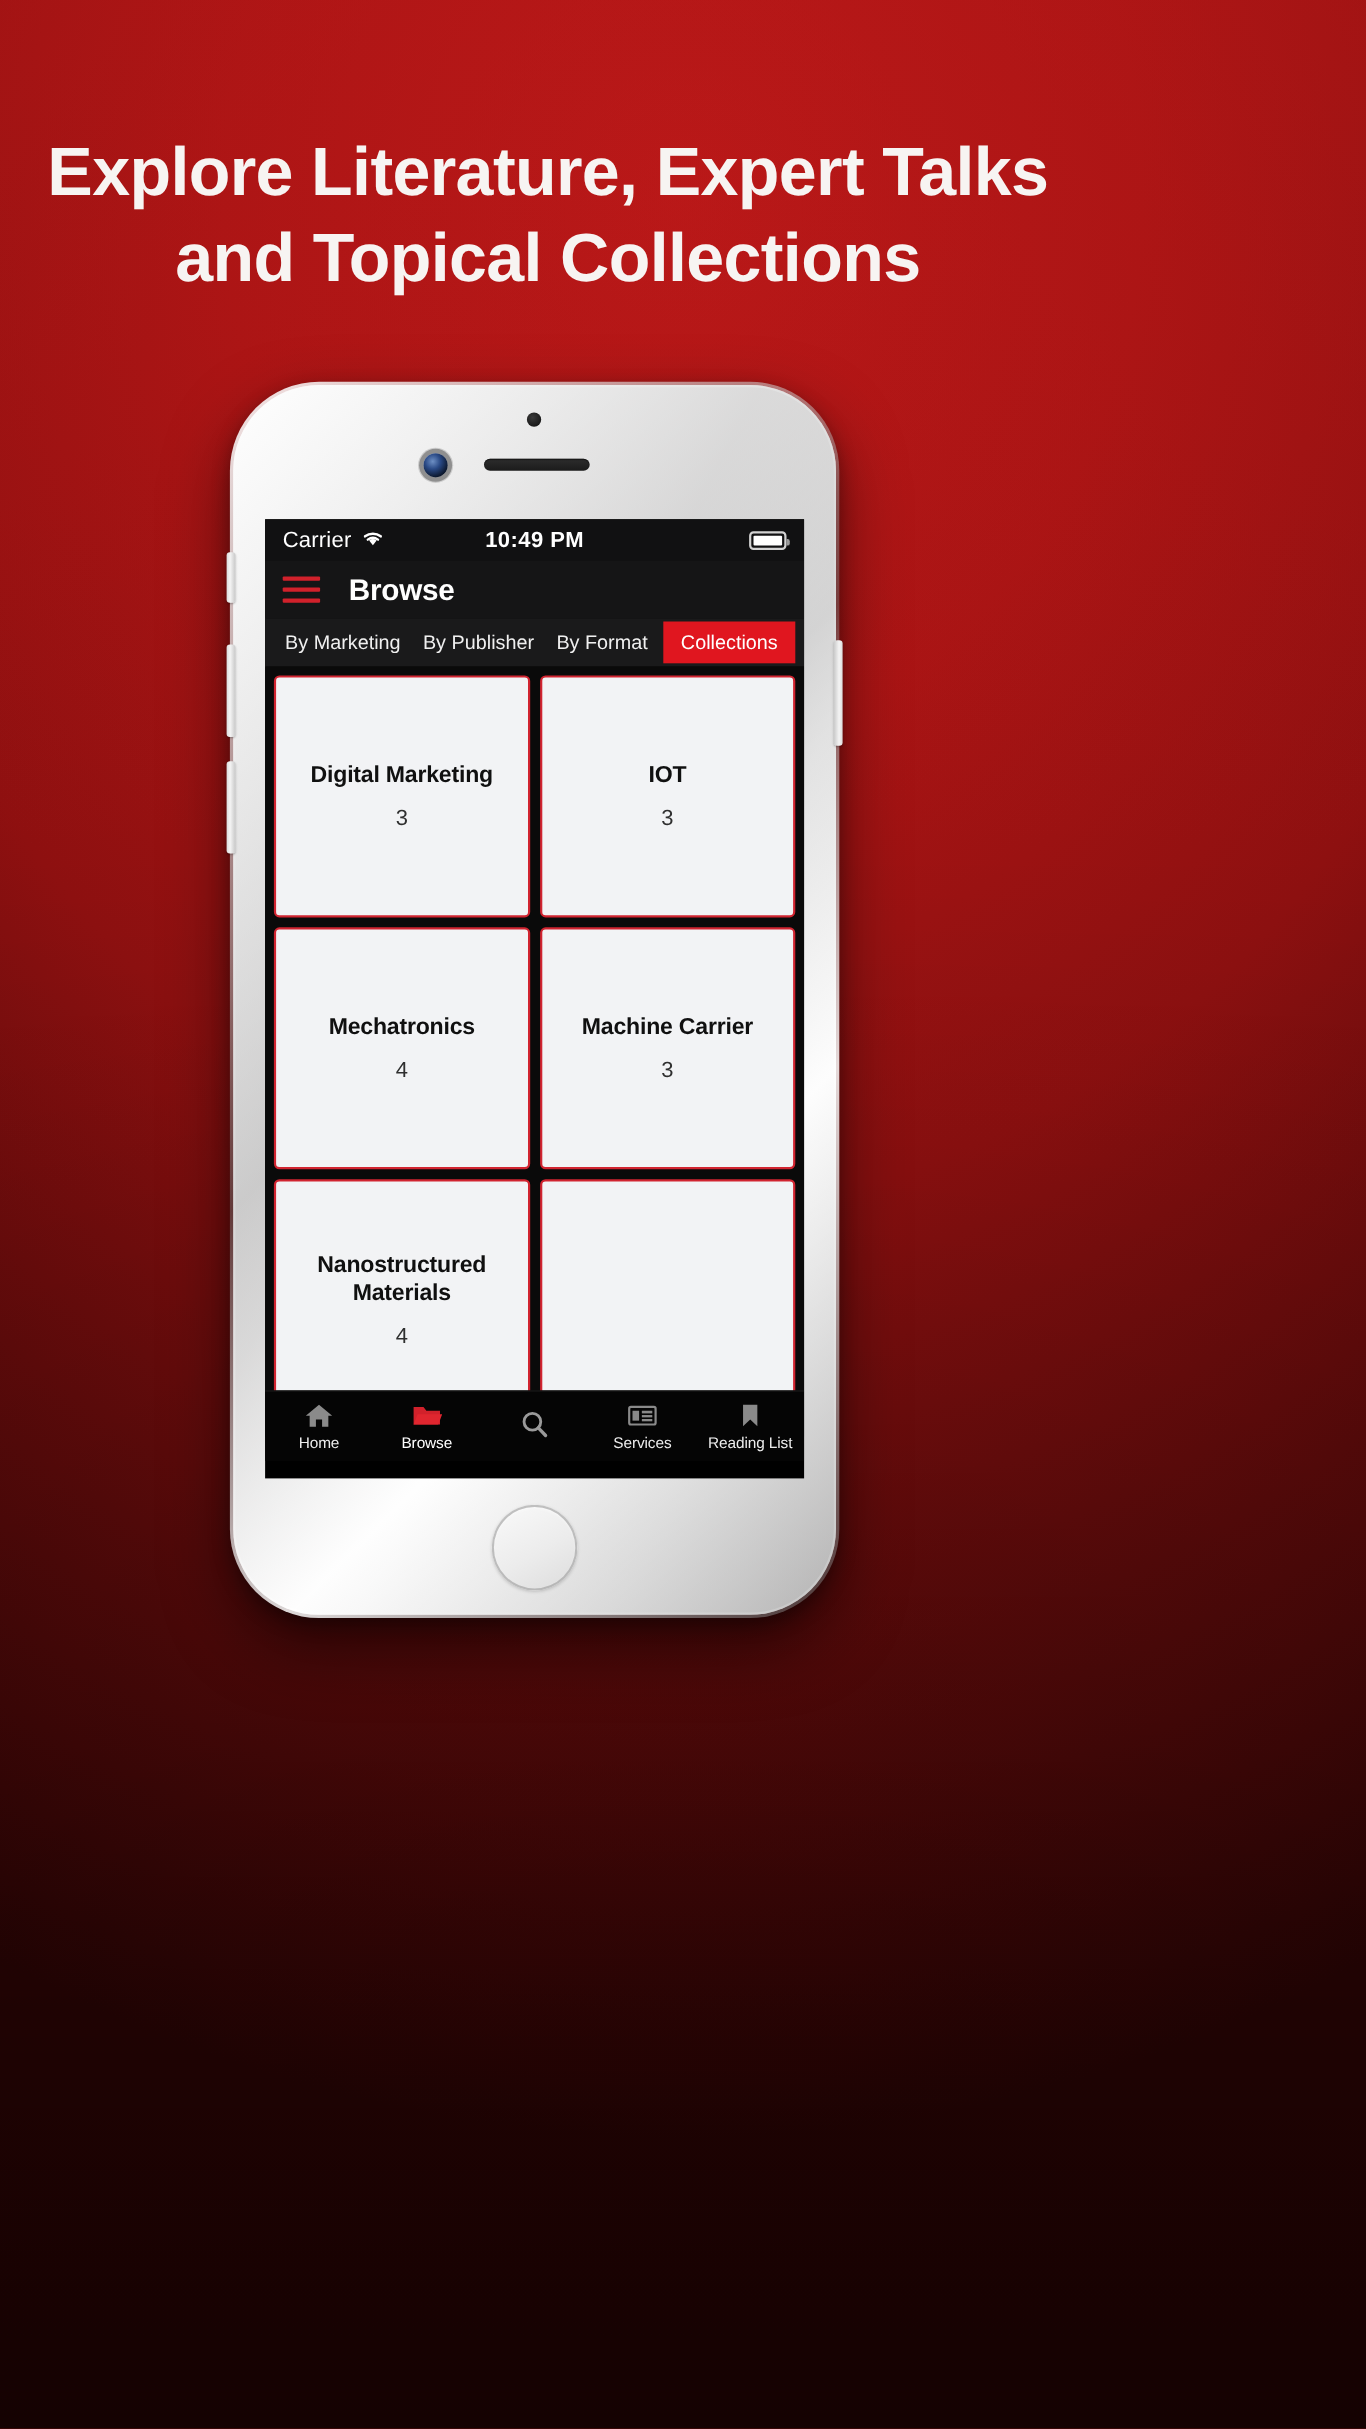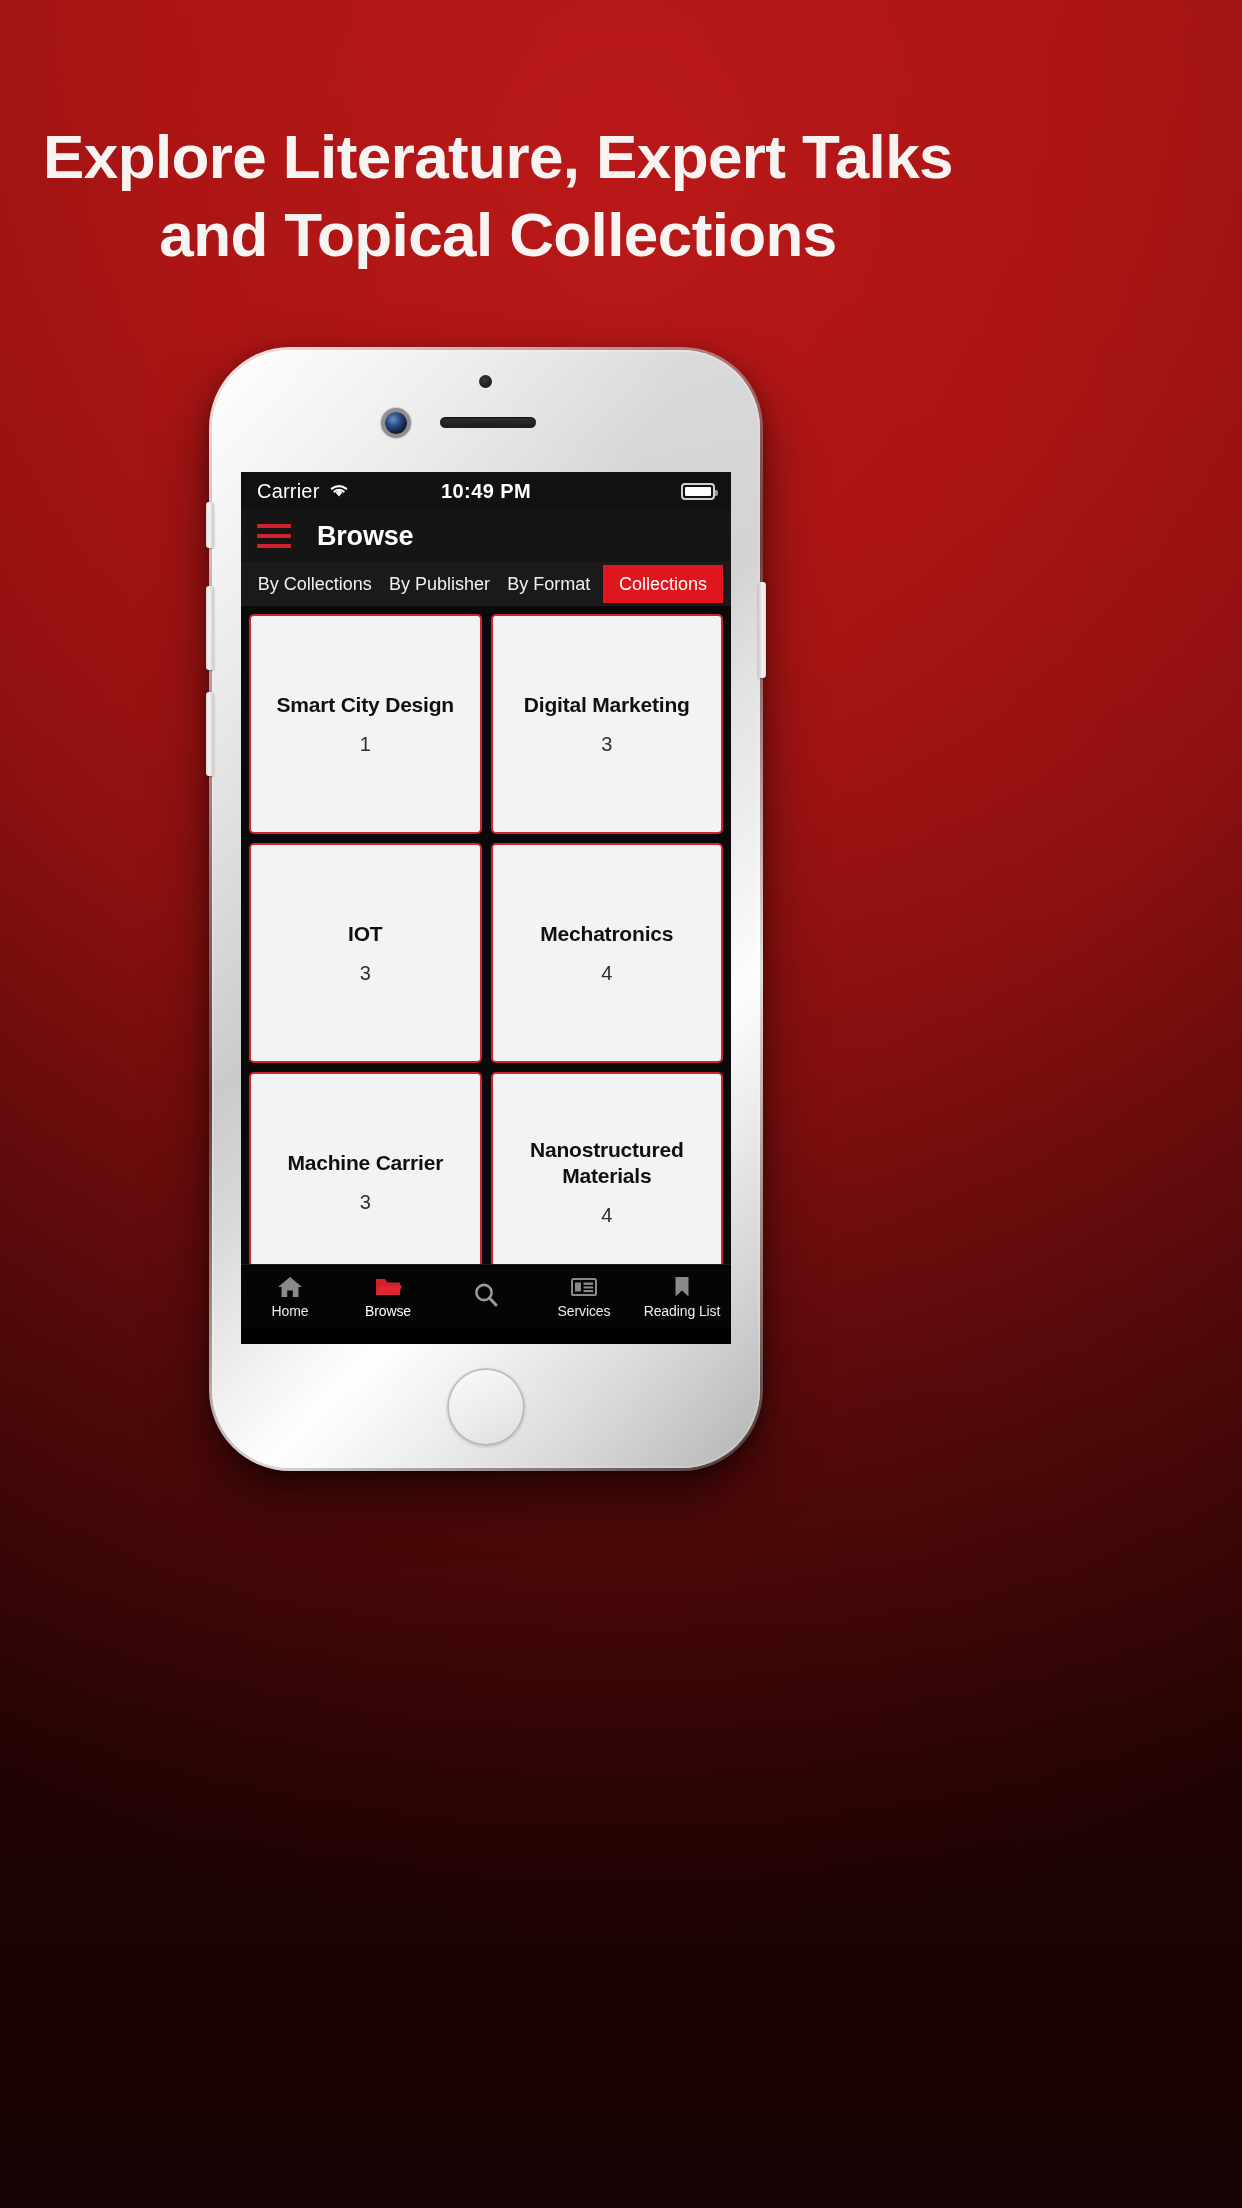--- a/index.html
+++ b/index.html
@@ -325,33 +325,29 @@
     <div class="navbar">
       <div class="hamburger">
         <span></span>
           <span></span>
           <span></span>
       </div>
       <div class="nav-title">Browse</div>
     </div>
 
     <div class="segbar">
-      <div class="seg">By Collections</div>
+      <div class="seg">By Marketing</div>
       <div class="seg">By Publisher</div>
       <div class="seg">By Format</div>
       <div class="seg active">Collections</div>
     </div>
 
     <div class="grid-scroll">
       <div class="grid">
 
-        <div class="card">
-          <div class="card-title">Smart City Design</div>
-          <div class="card-count">1</div>
-        </div>
 
         <div class="card">
           <div class="card-title">Digital Marketing</div>
           <div class="card-count">3</div>
         </div>
 
         <div class="card">
           <div class="card-title">IOT</div>
           <div class="card-count">3</div>
         </div>

